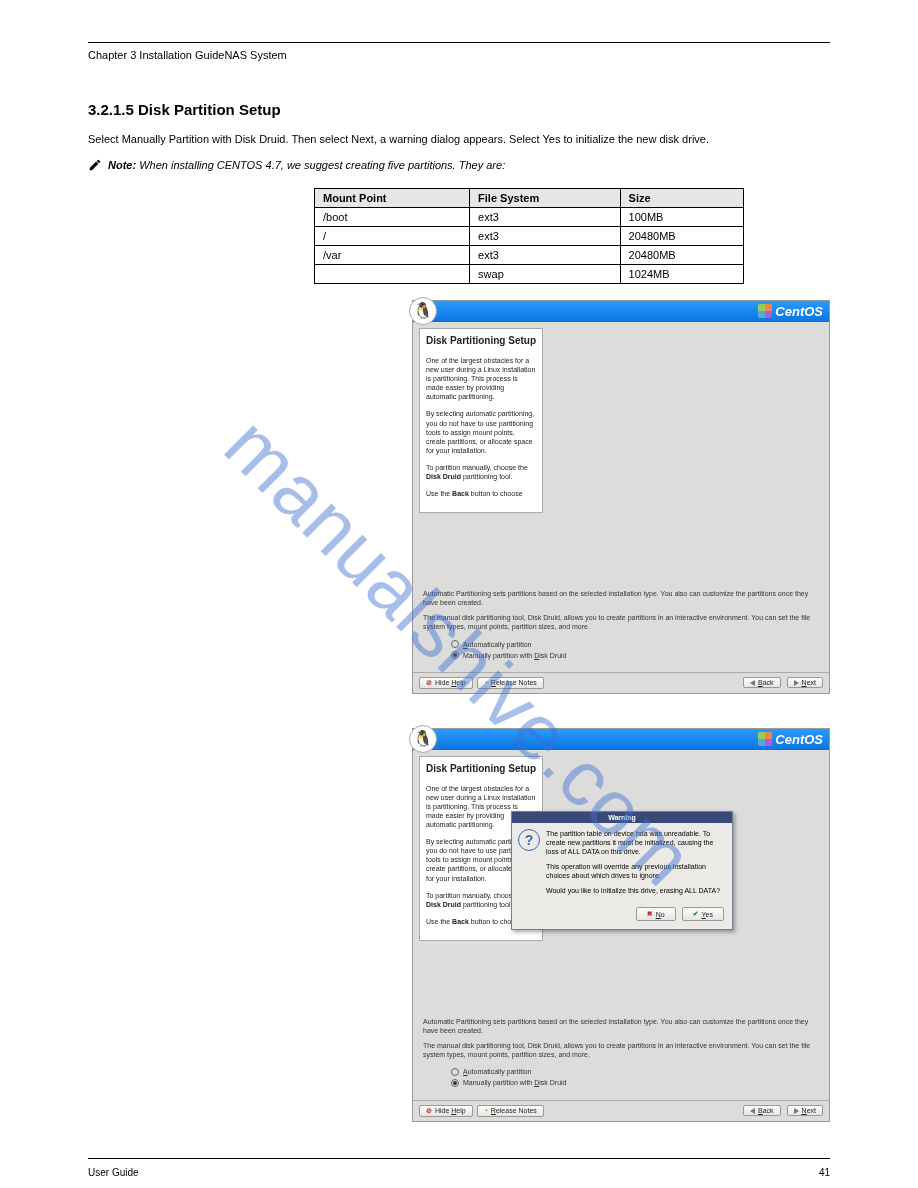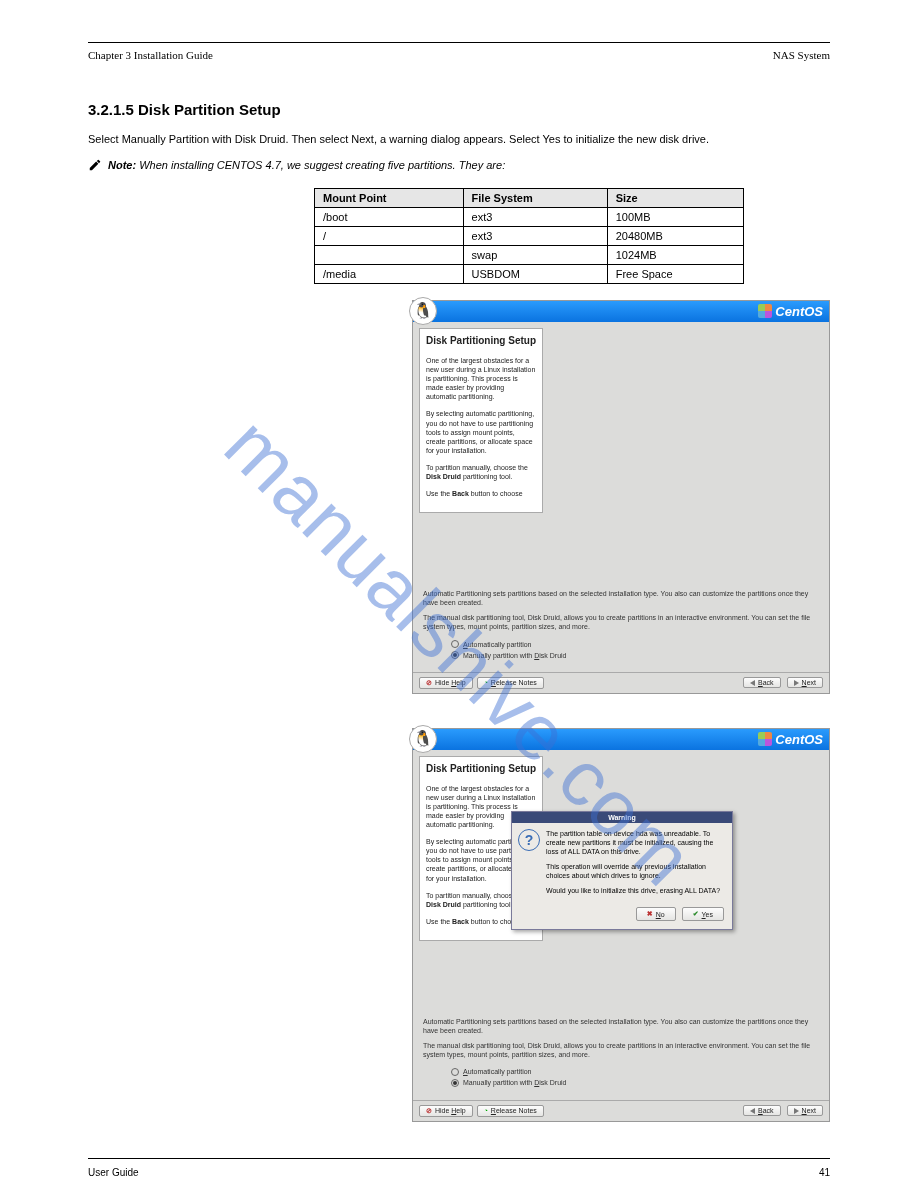--- a/index.html
+++ b/index.html
@@ -9,21 +9,21 @@
     color: #000;
     background: #fff;
     width: 918px;
     position: relative;
   }
   .page {
     padding: 42px 88px 30px 88px;
   }
   .hr-top, .hr-bottom { border: none; border-top: 1px solid #000; margin: 0; }
   .hr-bottom { margin-top: 36px; }
-  .header-row { display: flex; justify-content: space-between; font-size: 11px; margin-top: 6px; margin-bottom: 40px; font-family: Liberation Serif, serif; }
+  .header-row { display: flex; justify-content: flex-start; font-size: 11px; margin-top: 6px; margin-bottom: 40px; }
   .section-title { font-size: 15px; font-weight: bold; margin-bottom: 14px; }
   .body-text { font-size: 11px; line-height: 1.45; margin-bottom: 10px; }
   .note { display: flex; align-items: flex-start; gap: 6px; margin-bottom: 6px; }
   .note-text { font-style: italic; font-size: 11px; line-height: 1.45; }
   .note-text .label { font-weight: bold; font-style: italic; }
   table.partition {
     border-collapse: collapse;
     width: 430px;
     margin-left: 226px;
     margin-top: 14px;
@@ -222,28 +222,28 @@
           <td>/boot</td>
           <td>ext3</td>
           <td>100MB</td>
         </tr>
       <tr>
           <td>/</td>
           <td>ext3</td>
           <td>20480MB</td>
         </tr>
       <tr>
+          <td>/var</td>
+          <td>ext3</td>
+          <td>20480MB</td>
+        </tr>
+      <tr>
           <td></td>
           <td>swap</td>
           <td>1024MB</td>
-        </tr>
-      <tr>
-          <td>/media</td>
-          <td>USBDOM</td>
-          <td>Free Space</td>
         </tr>
     </tbody>
   </table>
 
   <div class="screenshot-wrap">
     <div class="installer">
       <div class="tux">🐧</div>
       <div class="titlebar">
         <span class="logo-square"></span>
         <span>CentOS</span>

